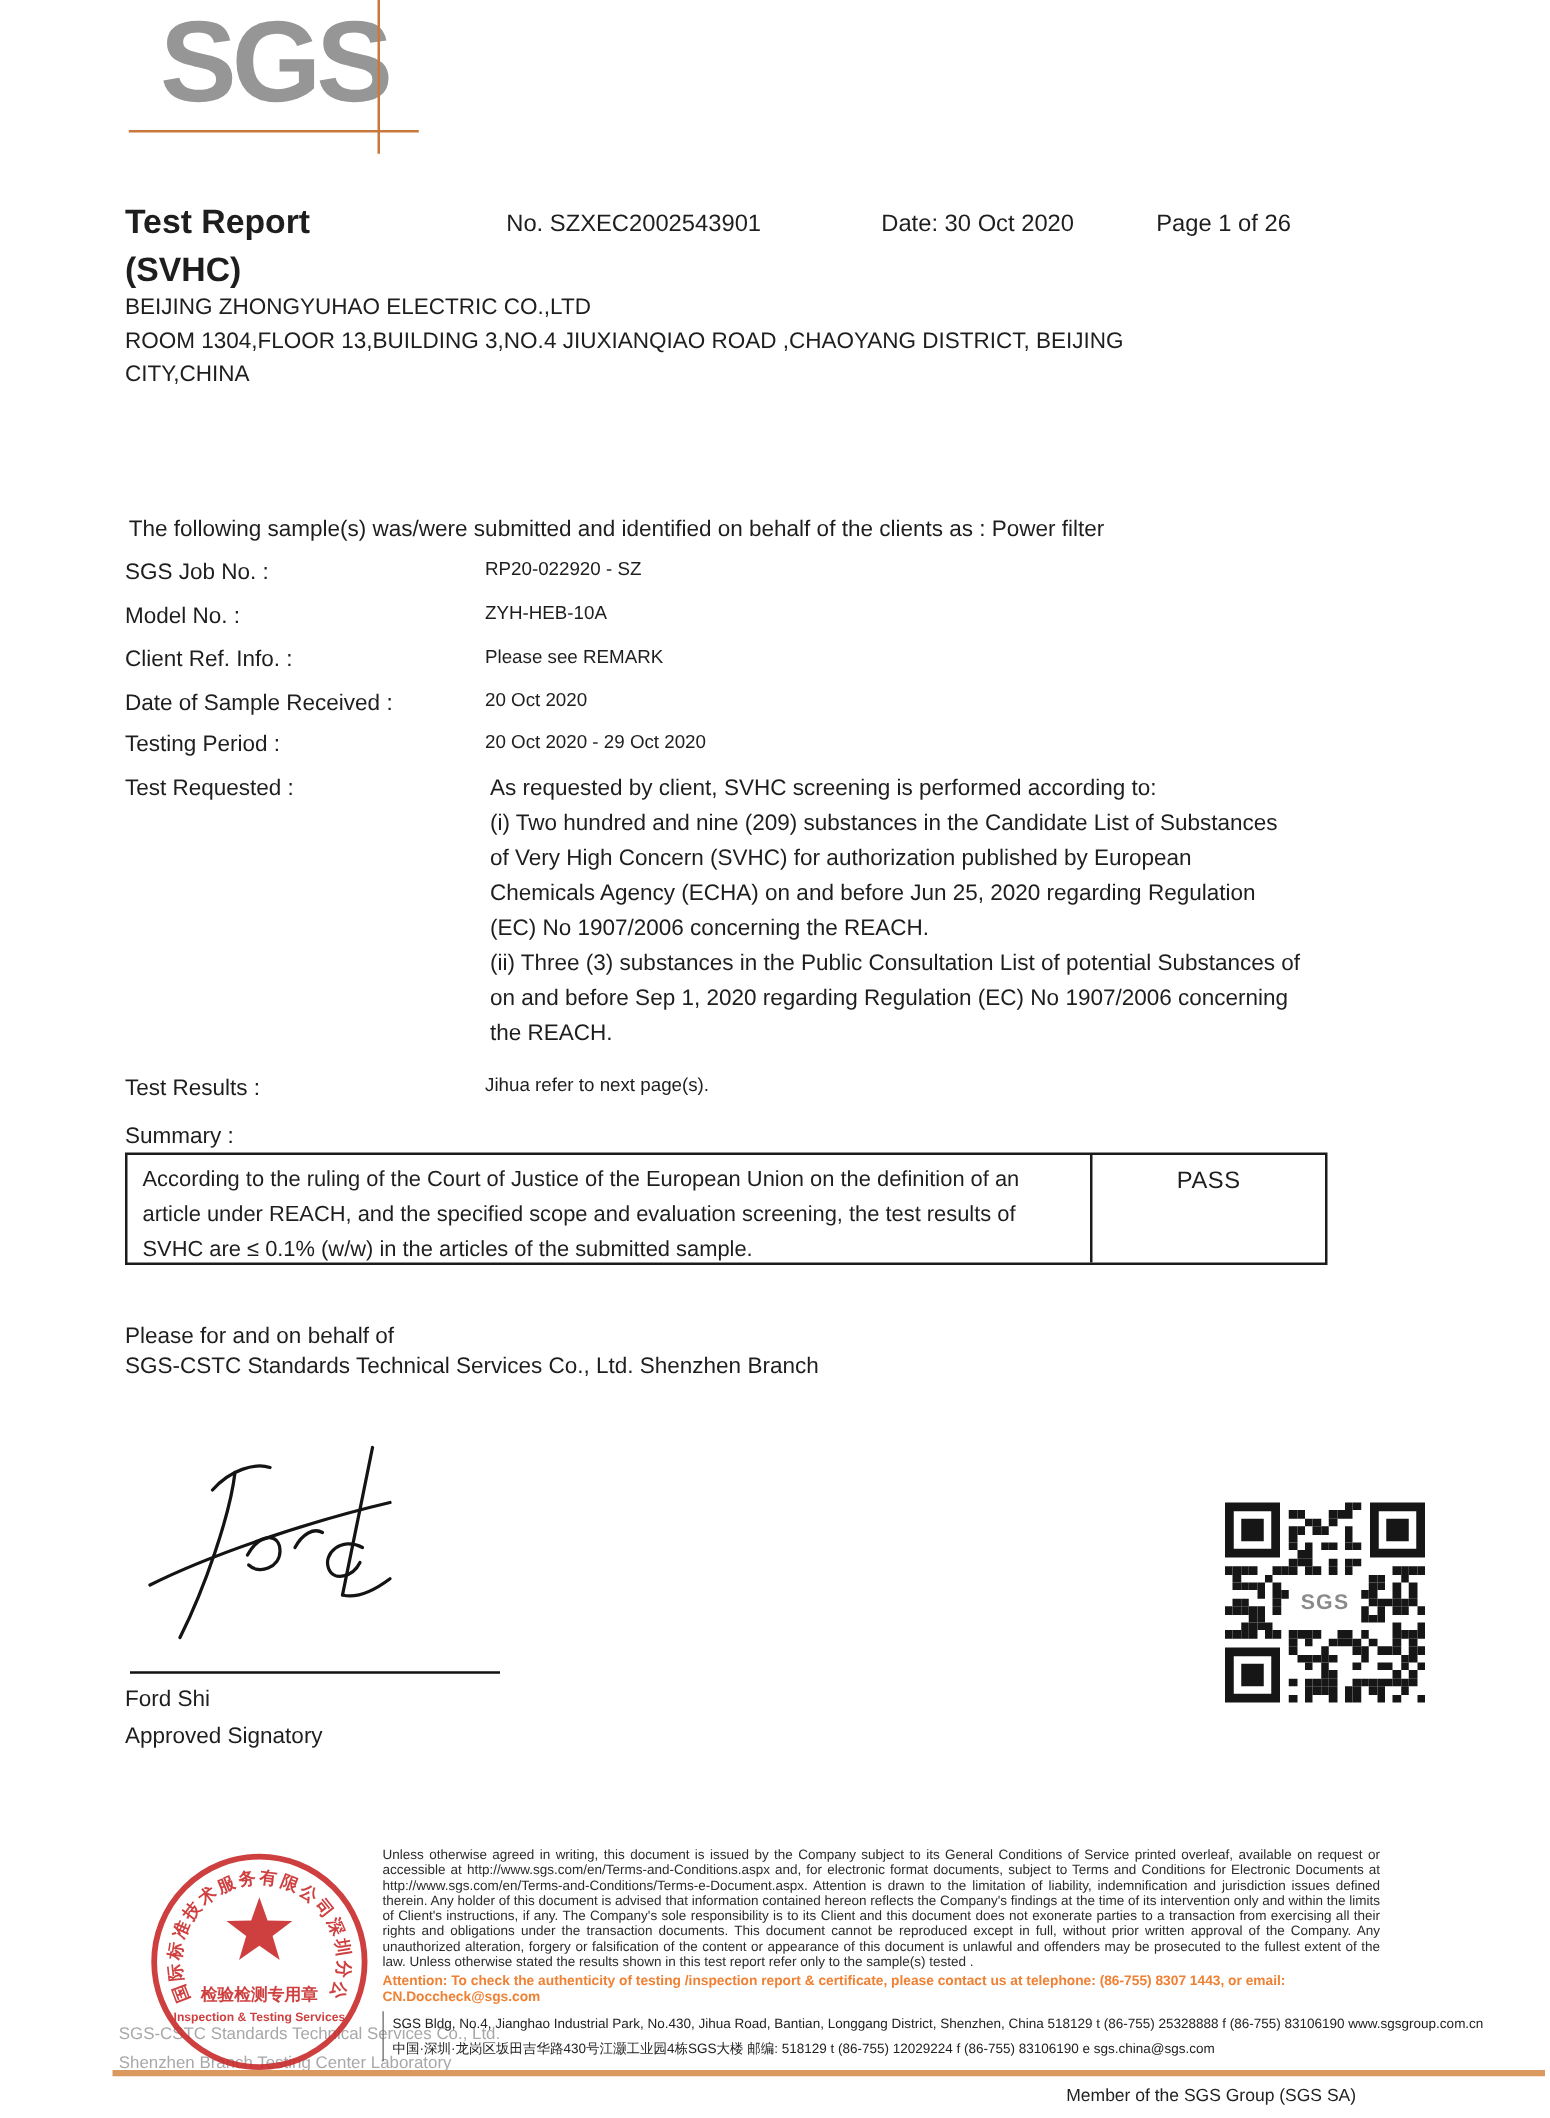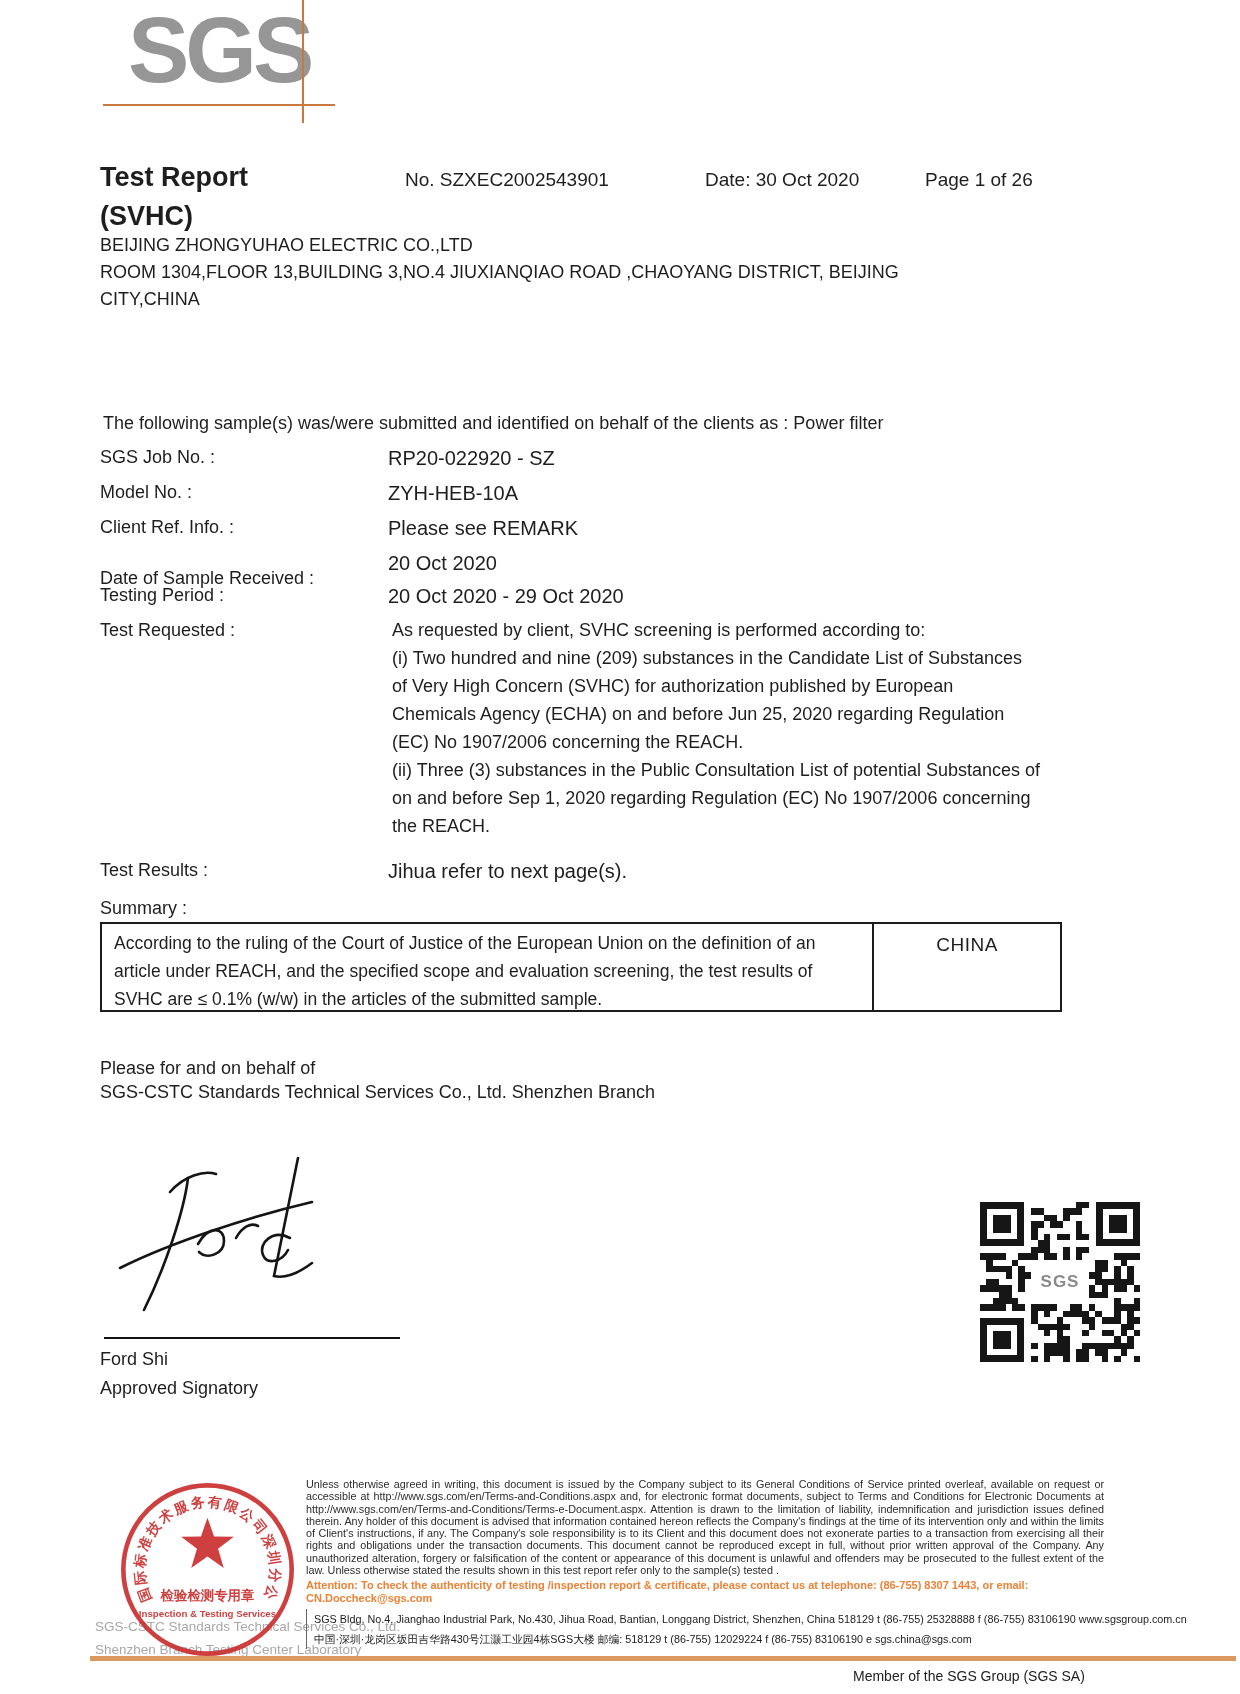--- a/index.html
+++ b/index.html
@@ -7,21 +7,21 @@
         font-family:"Liberation Sans","DejaVu Sans",sans-serif;color:#1e1e1e;}
   .abs{position:absolute;}
   .logo-word{font-weight:bold;font-size:92px;letter-spacing:-4px;color:#969696;line-height:1;}
   .hline{background:#c9793d;height:2px;}
   .vline{background:#c9793d;width:2px;}
   .rpt-title{font-size:27px;font-weight:bold;}
   .rpt-meta{font-size:19px;}
   .body-text{font-size:18px;line-height:27px;white-space:nowrap;}
   .para-line{font-size:18px;line-height:28px;white-space:nowrap;}
   .lbl{font-size:18px;white-space:nowrap;}
-  .val{font-size:20px;white-space:nowrap;}
+  .val{font-size:15px;white-space:nowrap;}
   .summary-box{border:2px solid #1c1c1c;display:flex;}
   .summary-text{font-size:17.5px;line-height:28px;padding:5px 12px;flex:1;}
   .pass-cell{border-left:2px solid #1c1c1c;width:186px;text-align:center;padding-top:10px;
              font-size:19px;letter-spacing:.5px;}
   .sig-line{background:#111;height:2px;}
   .qr{position:absolute;background:#fff;}
   .qr i{position:absolute;background:#161616;display:block;}
   .qr-finder{position:absolute;width:44px;height:44px;border:7px solid #161616;box-sizing:border-box;}
   .qr-finder i{position:absolute;left:6px;top:6px;width:18px;height:18px;background:#161616;display:block;}
   .qr-label{position:absolute;left:50%;top:50%;transform:translate(-50%,-50%);background:#fff;
@@ -59,21 +59,21 @@
 
   <div class="abs lbl" style="left:100px;top:447px;">SGS Job No. :</div>
   <div class="abs val" style="left:388px;top:447px;">RP20-022920 - SZ</div>
 
   <div class="abs lbl" style="left:100px;top:482px;">Model No. :</div>
   <div class="abs val" style="left:388px;top:482px;">ZYH-HEB-10A</div>
 
   <div class="abs lbl" style="left:100px;top:517px;">Client Ref. Info. :</div>
   <div class="abs val" style="left:388px;top:517px;">Please see REMARK</div>
 
-  <div class="abs lbl" style="left:100px;top:568px;">Date of Sample Received :</div>
+  <div class="abs lbl" style="left:100px;top:552px;">Date of Sample Received :</div>
   <div class="abs val" style="left:388px;top:552px;">20 Oct 2020</div>
 
   <div class="abs lbl" style="left:100px;top:585px;">Testing Period :</div>
   <div class="abs val" style="left:388px;top:585px;">20 Oct 2020 - 29 Oct 2020</div>
 
   <div class="abs lbl" style="left:100px;top:620px;">Test Requested :</div>
   <div class="abs" style="left:392px;top:616px;">
     <div class="para-line">As requested by client, SVHC screening is performed according to:</div>
     <div class="para-line">(i) Two hundred and nine (209) substances in the Candidate List of Substances</div>
     <div class="para-line">of Very High Concern (SVHC) for authorization published by European</div>
@@ -83,21 +83,21 @@
     <div class="para-line">on and before Sep 1, 2020 regarding Regulation (EC) No 1907/2006 concerning</div>
     <div class="para-line">the REACH.</div>
   </div>
 
   <div class="abs lbl" style="left:100px;top:860px;">Test Results :</div>
   <div class="abs val" style="left:388px;top:860px;">Jihua refer to next page(s).</div>
 
   <div class="abs lbl" style="left:100px;top:898px;">Summary :</div>
   <div class="abs summary-box" style="left:100px;top:922px;width:962px;height:90px;box-sizing:border-box;">
     <div class="summary-text">According to the ruling of the Court of Justice of the European Union on the definition of an article under REACH, and the specified scope and evaluation screening, the test results of SVHC are ≤ 0.1% (w/w) in the articles of the submitted sample.</div>
-    <div class="pass-cell">CHINA</div>
+    <div class="pass-cell">PASS</div>
   </div>
 
   <div class="abs body-text" style="left:100px;top:1055px;">Please for and on behalf of</div>
   <div class="abs body-text" style="left:100px;top:1079px;">SGS-CSTC Standards Technical Services Co., Ltd. Shenzhen Branch</div>
 
   <svg class="abs" style="left:100px;top:1140px;" width="230" height="195" viewBox="0 0 230 195">
     <g fill="none" stroke="#141414" stroke-width="2.6" stroke-linecap="round">
       <path d="M88,38 C84,72 64,130 44,170"></path>
       <path d="M70,52 C84,36 104,30 116,34"></path>
       <path d="M20,128 C72,102 152,76 212,62"></path>

